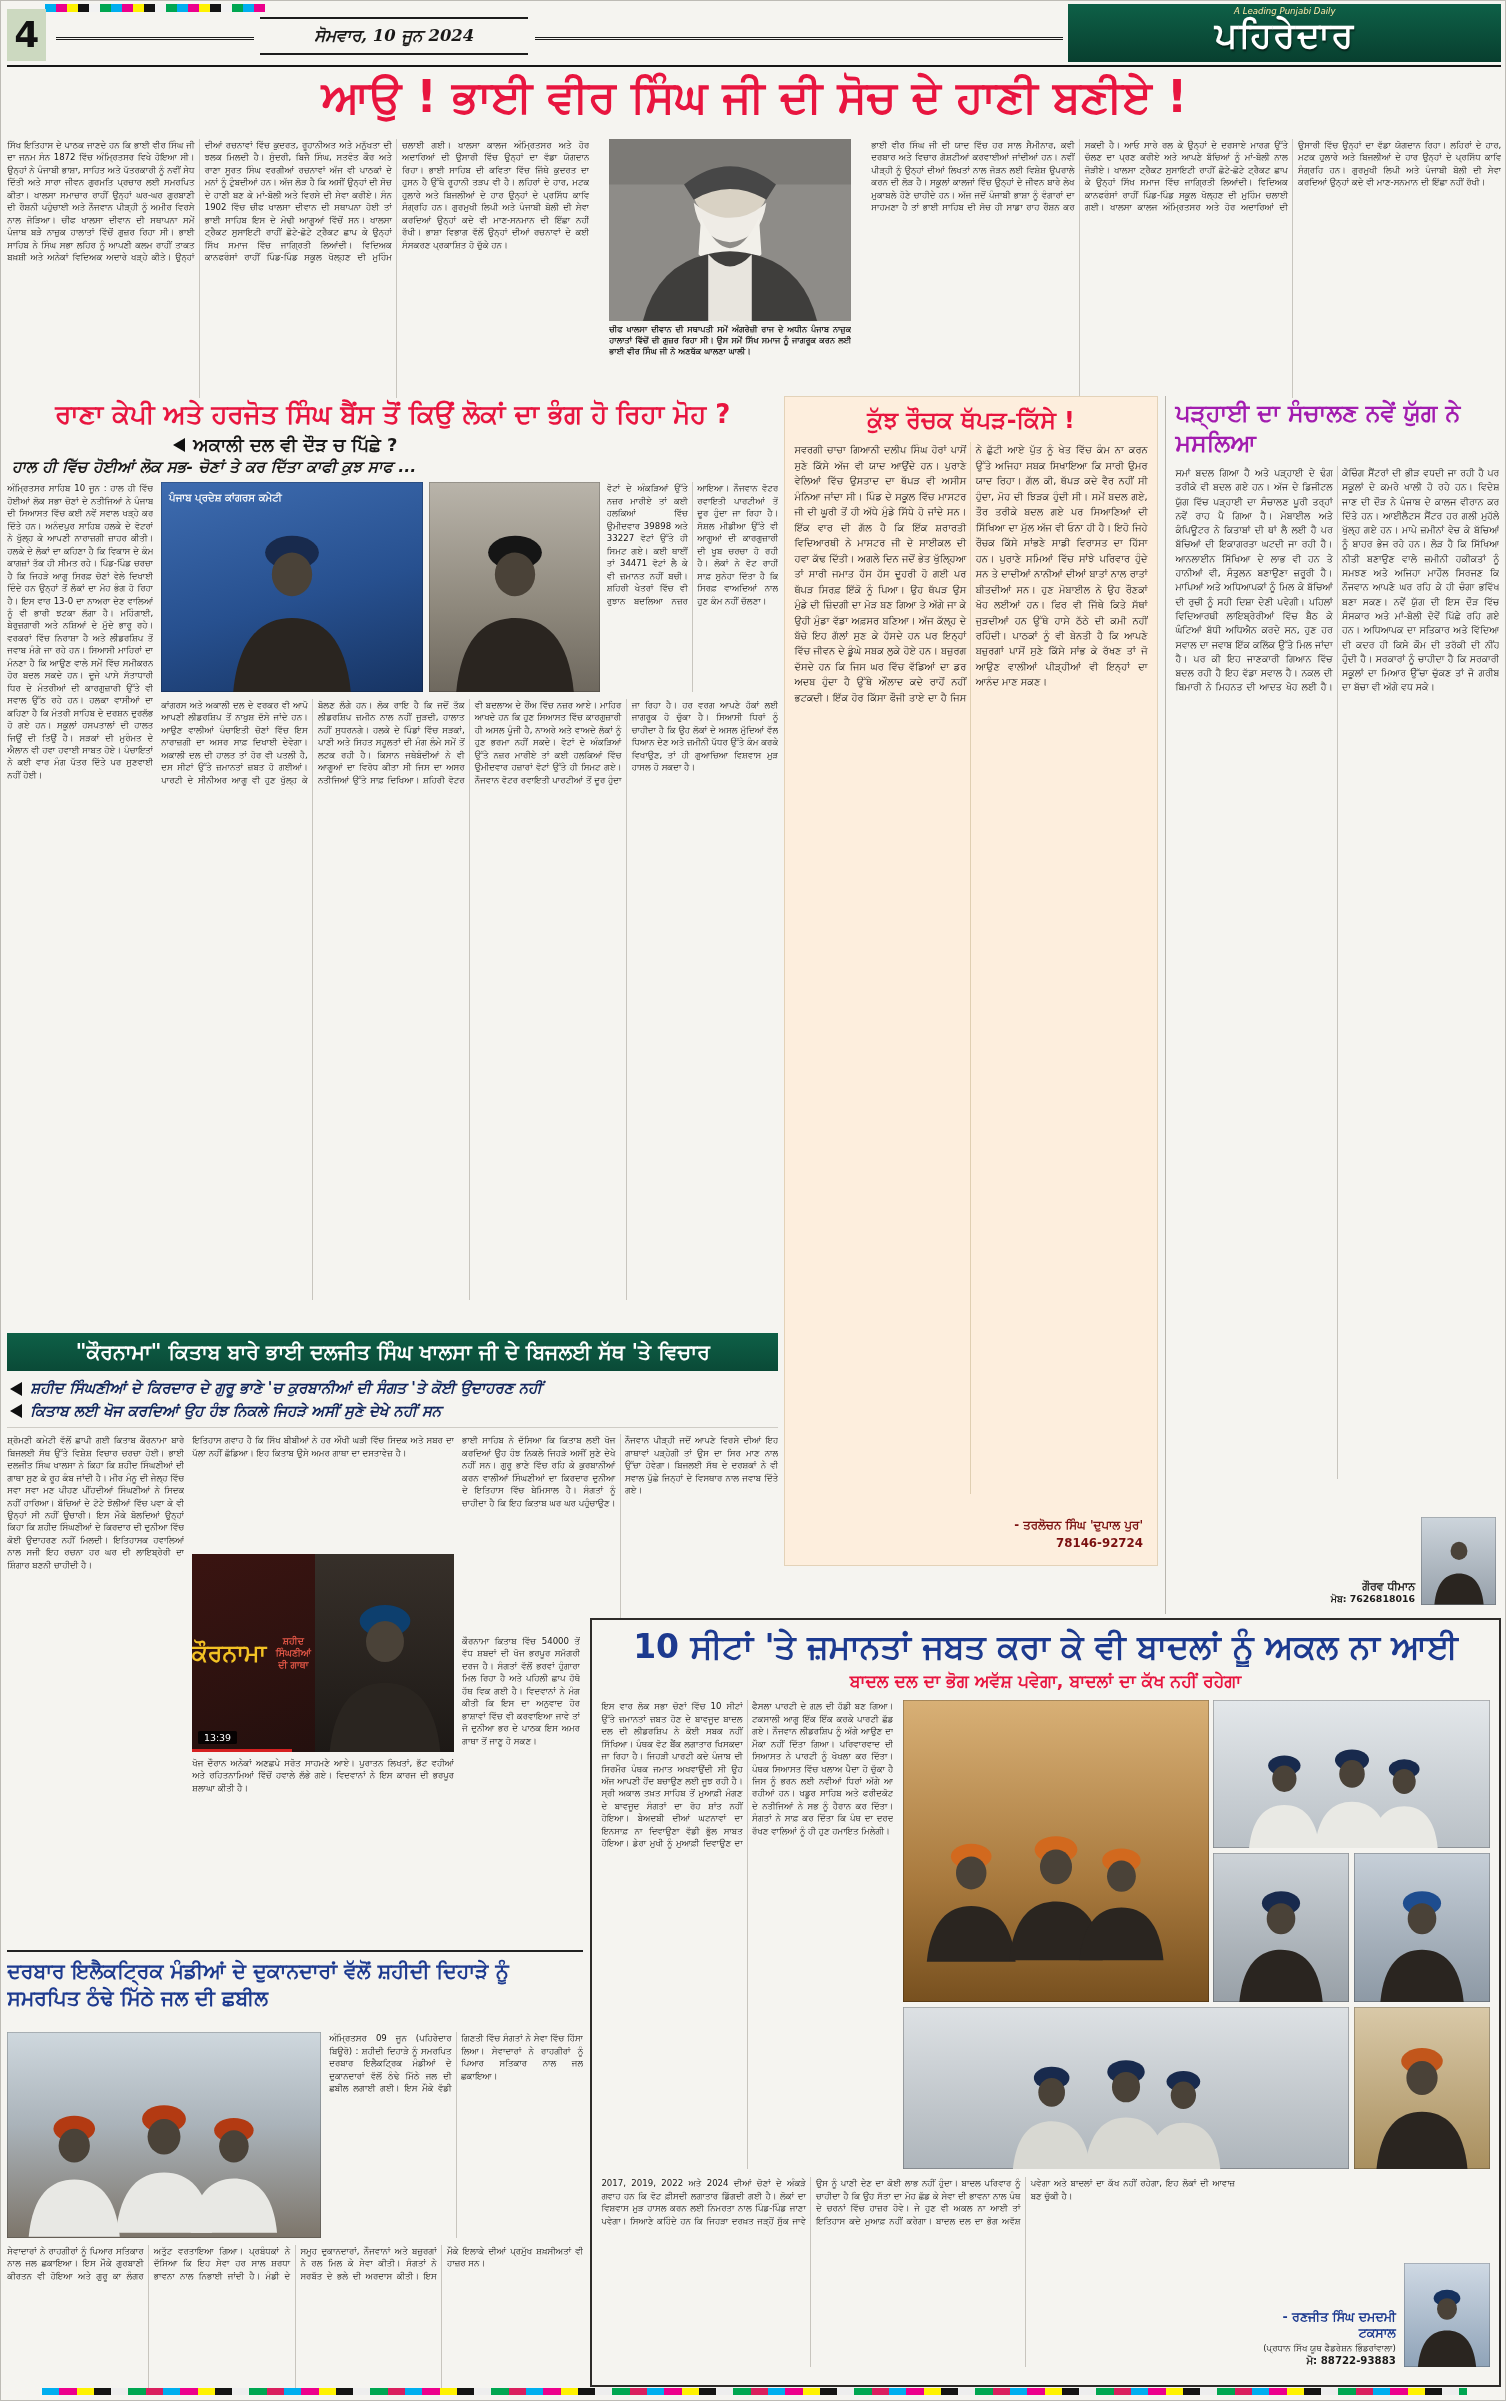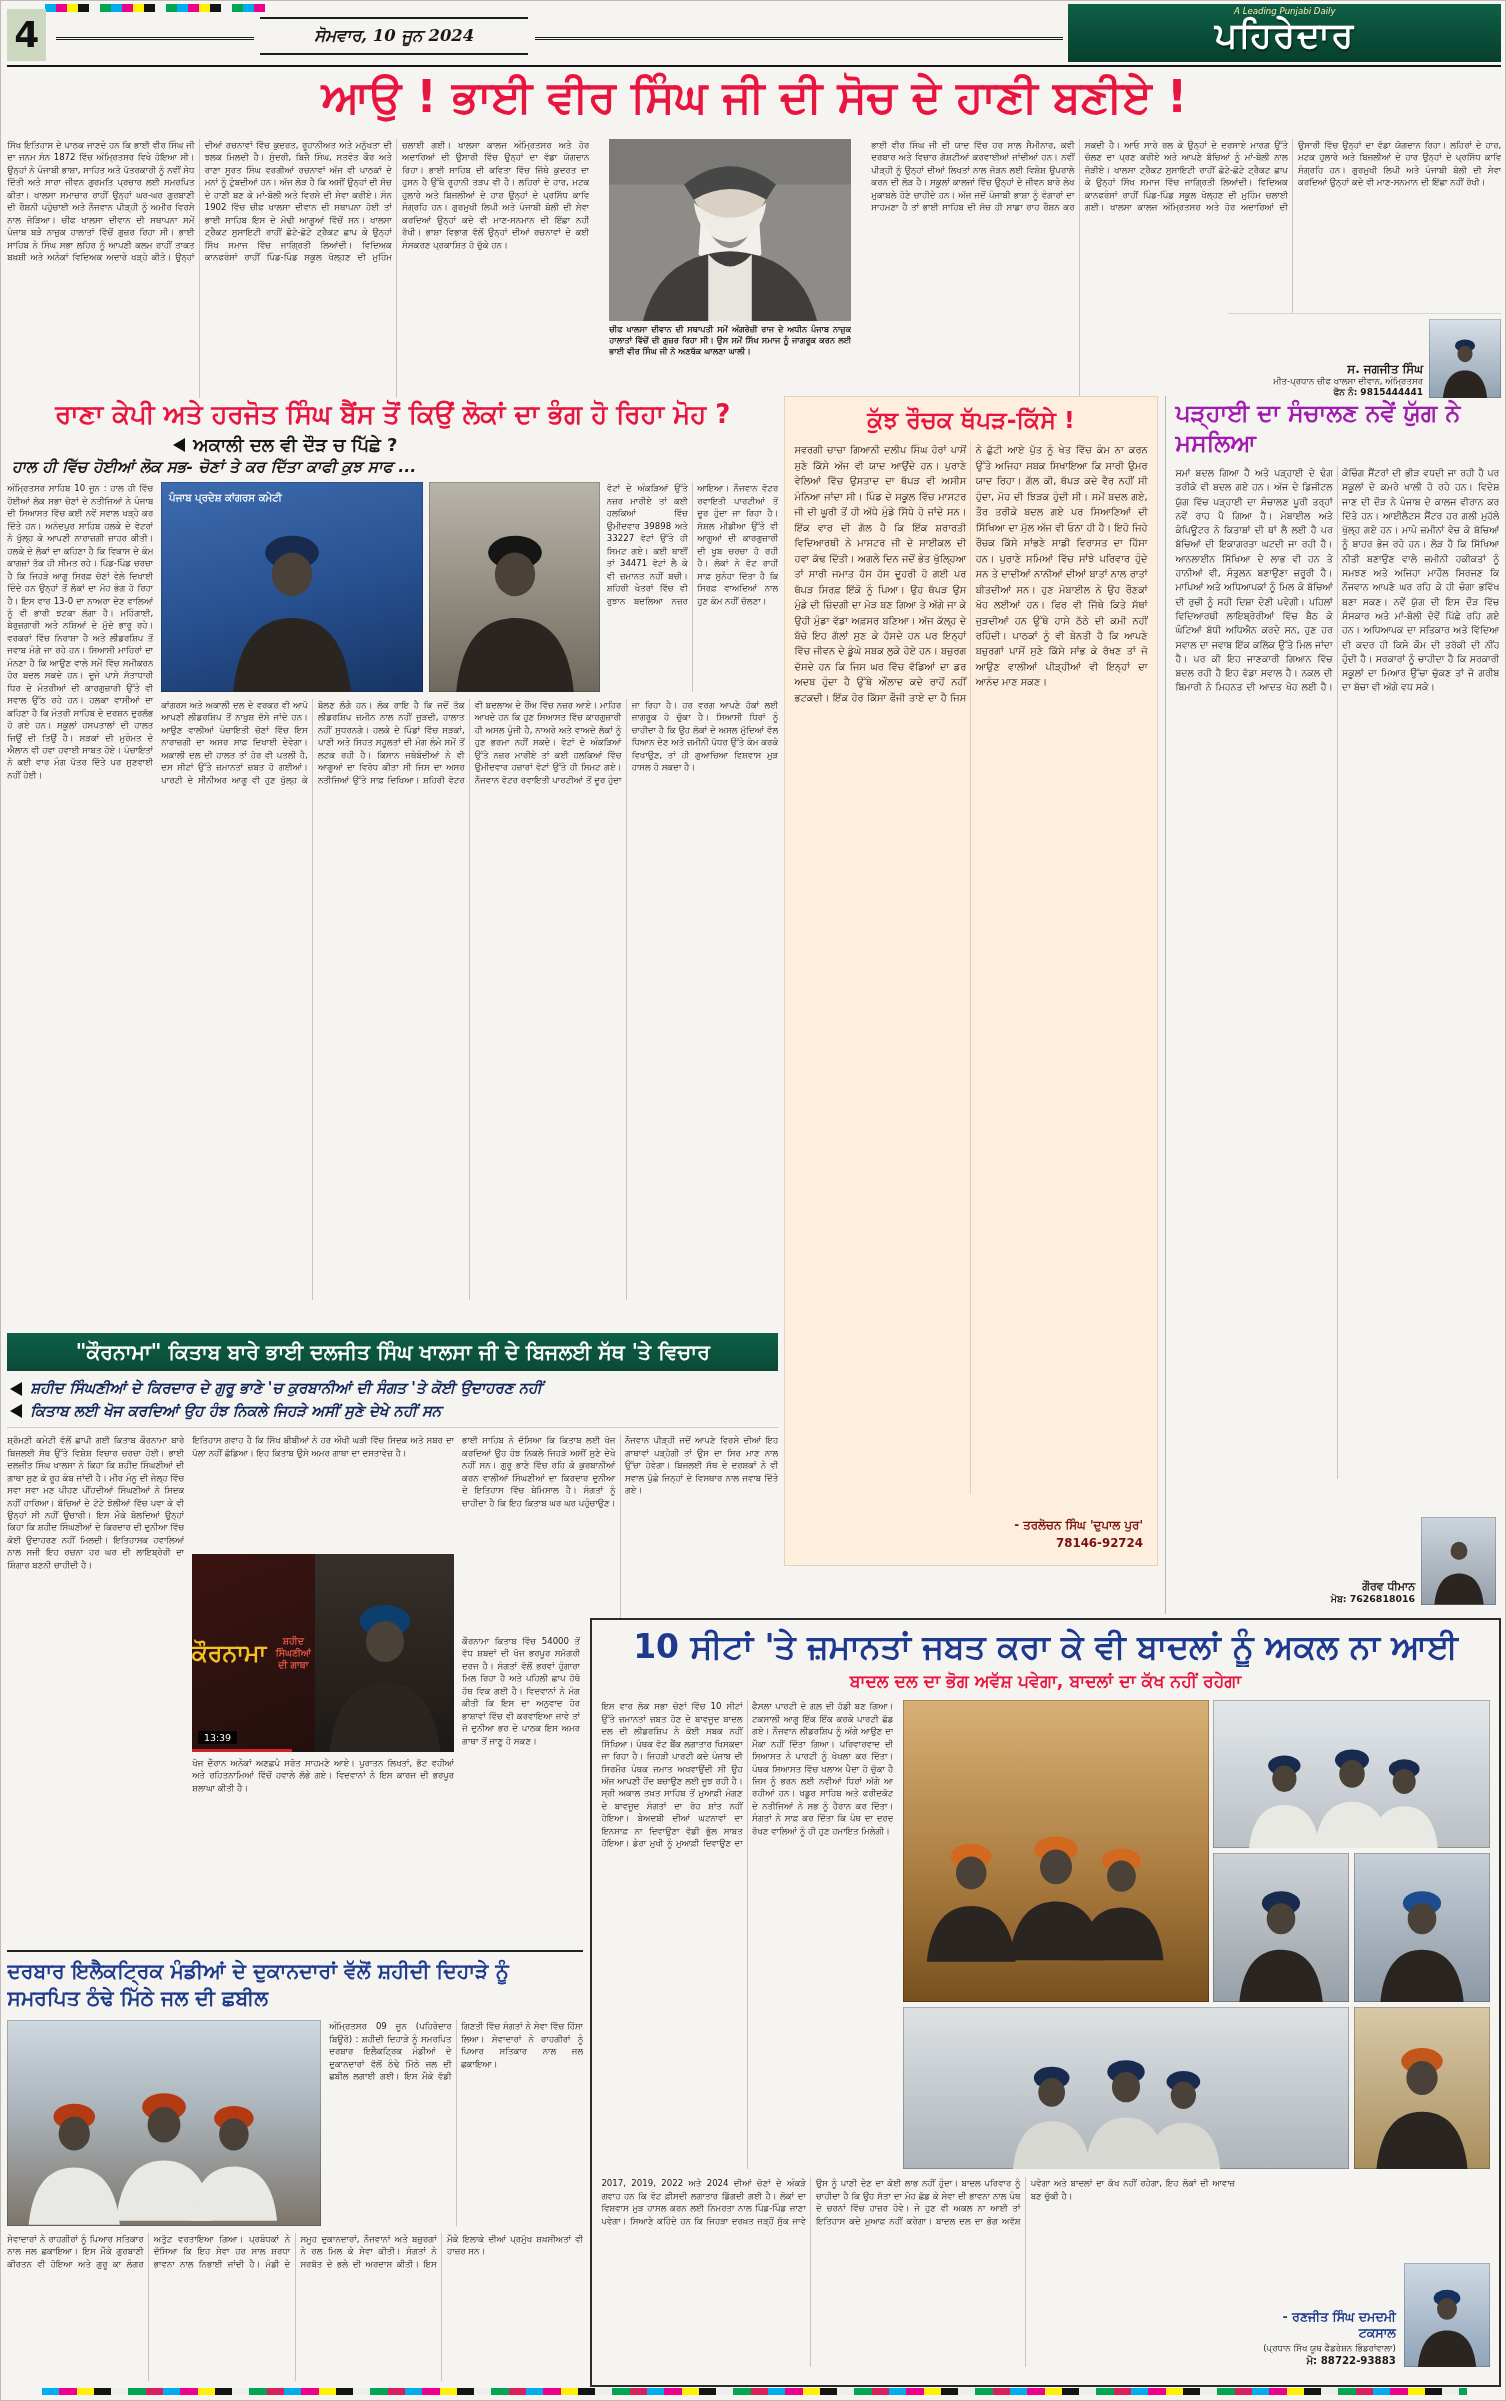--- a/index.html
+++ b/index.html
@@ -100,21 +100,21 @@
   .kv-right .sil .t{fill:#0d3f6e}
   .kv-time{position:absolute;left:6.3px;bottom:7.9px;background:rgba(0,0,0,.85);color:#fff;font-size:9.4px;padding:0.8px 5.5px;border-radius:1.6px;z-index:2}
   .kv-bar{position:absolute;left:0;bottom:0;height:3.1px;width:38%;background:#d62121;z-index:2}
   .kaur-midbottom{flex:1}
   .kaur-colR{flex:1;display:flex;flex-direction:column;gap:4.7px}
   .kaur-colR-top{height:196px}
   .kaur-colR-bottom{width:118px;flex:1}
 
   
   .chhabeel{position:absolute;left:6.3px;top:1949px;width:576px;height:436px;border-top:2.4px solid #222;padding-top:6.3px}
-  .chha-headline{color:#1d3a8f;font-size:20.4px;font-weight:800;line-height:1.3;margin-bottom:9px;overflow:hidden;max-height:57px}
+  .chha-headline{color:#1d3a8f;font-size:20.4px;font-weight:800;line-height:1.3;margin-bottom:21px;overflow:hidden;max-height:57px}
   .chha-row{display:flex;gap:7.9px;height:206px}
   .ph-chhabeel{width:314px;background:linear-gradient(180deg,#cfd8de 0%,#aab3ba 45%,#7d756a 100%)}
   .ph-chhabeel .sil .b{fill:#e8e8e4}.ph-chhabeel .sil .t{fill:#b33a12}
   .chha-side{flex:1;height:100%}
   .chha-bottom{margin-top:6.3px;height:148px}
 
   
   .seats{position:absolute;left:589px;top:1617px;width:911px;height:769px;background:#f5f4f0;border:2.4px solid #2e2c2a;padding:6.3px 9.4px;z-index:5}
   .seats-headline{color:#1d3a8f;font-size:33px;font-weight:800;text-align:center;white-space:nowrap;overflow:hidden;height:41px;line-height:41px}
   .seats-deck{color:#e8153f;font-size:17.3px;font-weight:800;text-align:center;height:23.6px;line-height:23.6px;margin:3.1px 0 6.3px;white-space:nowrap;overflow:hidden}
@@ -179,34 +179,20 @@
             <path d="M35 42 Q37 66 50 68 Q63 66 65 42 Q58 52 50 52 Q42 52 35 42 Z" fill="#efece6"></path>
             <path d="M38 52 Q50 92 62 52 L63 76 Q50 98 37 76 Z" fill="#f2f0ea"></path>
             <path d="M14 120 Q21 76 50 74 Q79 76 86 120 Z" fill="#3f3e3c"></path>
             <path d="M41 76 Q50 92 59 76 L59 120 L41 120 Z" fill="#e8e5de"></path>
           </svg>
         </div>
         <figcaption class="lead-caption">ਚੀਫ ਖਾਲਸਾ ਦੀਵਾਨ ਦੀ ਸਥਾਪਤੀ ਸਮੇਂ ਅੰਗਰੇਜ਼ੀ ਰਾਜ ਦੇ ਅਧੀਨ ਪੰਜਾਬ ਨਾਜ਼ੁਕ ਹਾਲਾਤਾਂ ਵਿੱਚੋਂ ਦੀ ਗੁਜ਼ਰ ਰਿਹਾ ਸੀ। ਉਸ ਸਮੇਂ ਸਿੱਖ ਸਮਾਜ ਨੂੰ ਜਾਗਰੂਕ ਕਰਨ ਲਈ ਭਾਈ ਵੀਰ ਸਿੰਘ ਜੀ ਨੇ ਅਣਥੱਕ ਘਾਲਣਾ ਘਾਲੀ।</figcaption>
       </figure>
       <div class="lead-right-wrap">
         <div class="lead-right body-text cols-3">ਭਾਈ ਵੀਰ ਸਿੰਘ ਜੀ ਦੀ ਯਾਦ ਵਿੱਚ ਹਰ ਸਾਲ ਸੈਮੀਨਾਰ, ਕਵੀ ਦਰਬਾਰ ਅਤੇ ਵਿਚਾਰ ਗੋਸ਼ਟੀਆਂ ਕਰਵਾਈਆਂ ਜਾਂਦੀਆਂ ਹਨ। ਨਵੀਂ ਪੀੜ੍ਹੀ ਨੂੰ ਉਨ੍ਹਾਂ ਦੀਆਂ ਲਿਖਤਾਂ ਨਾਲ ਜੋੜਨ ਲਈ ਵਿਸ਼ੇਸ਼ ਉਪਰਾਲੇ ਕਰਨ ਦੀ ਲੋੜ ਹੈ। ਸਕੂਲਾਂ ਕਾਲਜਾਂ ਵਿੱਚ ਉਨ੍ਹਾਂ ਦੇ ਜੀਵਨ ਬਾਰੇ ਲੇਖ ਮੁਕਾਬਲੇ ਹੋਣੇ ਚਾਹੀਦੇ ਹਨ। ਅੱਜ ਜਦੋਂ ਪੰਜਾਬੀ ਭਾਸ਼ਾ ਨੂੰ ਵੰਗਾਰਾਂ ਦਾ ਸਾਹਮਣਾ ਹੈ ਤਾਂ ਭਾਈ ਸਾਹਿਬ ਦੀ ਸੋਚ ਹੀ ਸਾਡਾ ਰਾਹ ਰੌਸ਼ਨ ਕਰ ਸਕਦੀ ਹੈ। ਆਓ ਸਾਰੇ ਰਲ ਕੇ ਉਨ੍ਹਾਂ ਦੇ ਦਰਸਾਏ ਮਾਰਗ ਉੱਤੇ ਚੱਲਣ ਦਾ ਪ੍ਰਣ ਕਰੀਏ ਅਤੇ ਆਪਣੇ ਬੱਚਿਆਂ ਨੂੰ ਮਾਂ-ਬੋਲੀ ਨਾਲ ਜੋੜੀਏ। ਖਾਲਸਾ ਟ੍ਰੈਕਟ ਸੁਸਾਇਟੀ ਰਾਹੀਂ ਛੋਟੇ-ਛੋਟੇ ਟ੍ਰੈਕਟ ਛਾਪ ਕੇ ਉਨ੍ਹਾਂ ਸਿੱਖ ਸਮਾਜ ਵਿੱਚ ਜਾਗ੍ਰਿਤੀ ਲਿਆਂਦੀ। ਵਿਦਿਅਕ ਕਾਨਫਰੰਸਾਂ ਰਾਹੀਂ ਪਿੰਡ-ਪਿੰਡ ਸਕੂਲ ਖੋਲ੍ਹਣ ਦੀ ਮੁਹਿੰਮ ਚਲਾਈ ਗਈ। ਖਾਲਸਾ ਕਾਲਜ ਅੰਮ੍ਰਿਤਸਰ ਅਤੇ ਹੋਰ ਅਦਾਰਿਆਂ ਦੀ ਉਸਾਰੀ ਵਿੱਚ ਉਨ੍ਹਾਂ ਦਾ ਵੱਡਾ ਯੋਗਦਾਨ ਰਿਹਾ। ਲਹਿਰਾਂ ਦੇ ਹਾਰ, ਮਟਕ ਹੁਲਾਰੇ ਅਤੇ ਬਿਜਲੀਆਂ ਦੇ ਹਾਰ ਉਨ੍ਹਾਂ ਦੇ ਪ੍ਰਸਿੱਧ ਕਾਵਿ ਸੰਗ੍ਰਹਿ ਹਨ। ਗੁਰਮੁਖੀ ਲਿਪੀ ਅਤੇ ਪੰਜਾਬੀ ਬੋਲੀ ਦੀ ਸੇਵਾ ਕਰਦਿਆਂ ਉਨ੍ਹਾਂ ਕਦੇ ਵੀ ਮਾਣ-ਸਨਮਾਨ ਦੀ ਇੱਛਾ ਨਹੀਂ ਰੱਖੀ।</div>
-        <div class="lead-author">
-          <div class="la-text">
-            <div class="la-name">ਸ. ਜਗਜੀਤ ਸਿੰਘ</div>
-            <div class="la-title">ਮੀਤ-ਪ੍ਰਧਾਨ ਚੀਫ ਖਾਲਸਾ ਦੀਵਾਨ, ਅੰਮ੍ਰਿਤਸਰ</div>
-            <div class="la-phone">ਫੋਨ ਨੰ: 9815444441</div>
-          </div>
-          <div class="photo ph-author">
-            <svg class="sil" viewBox="0 0 100 100">
-                <ellipse class="t" cx="50" cy="17" rx="16" ry="10"></ellipse>
-                <ellipse class="f" cx="50" cy="30" rx="12" ry="13"></ellipse>
-                <path class="b" d="M15 100c3-32 17-44 35-44s32 12 35 44Z"></path>
-              </svg>
-          </div>
-        </div>
       </div>
     </div>
   </section>
 
   <section class="rana">
     <h2 class="rana-headline">ਰਾਣਾ ਕੇਪੀ ਅਤੇ ਹਰਜੋਤ ਸਿੰਘ ਬੈਂਸ ਤੋਂ ਕਿਉਂ ਲੋਕਾਂ ਦਾ ਭੰਗ ਹੋ ਰਿਹਾ ਮੋਹ ?</h2>
     <div class="rana-kicker">
       <span class="arrow-left"></span>
       <span>ਅਕਾਲੀ ਦਲ ਵੀ ਦੌੜ ਚ ਪਿੱਛੇ ?</span>
     </div>

